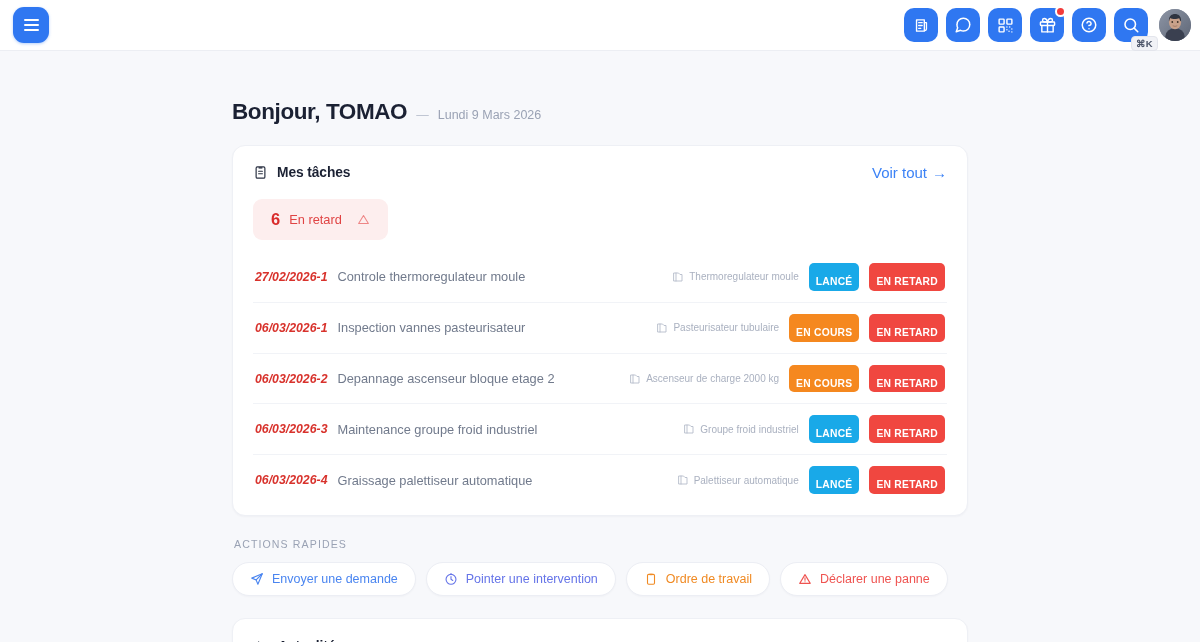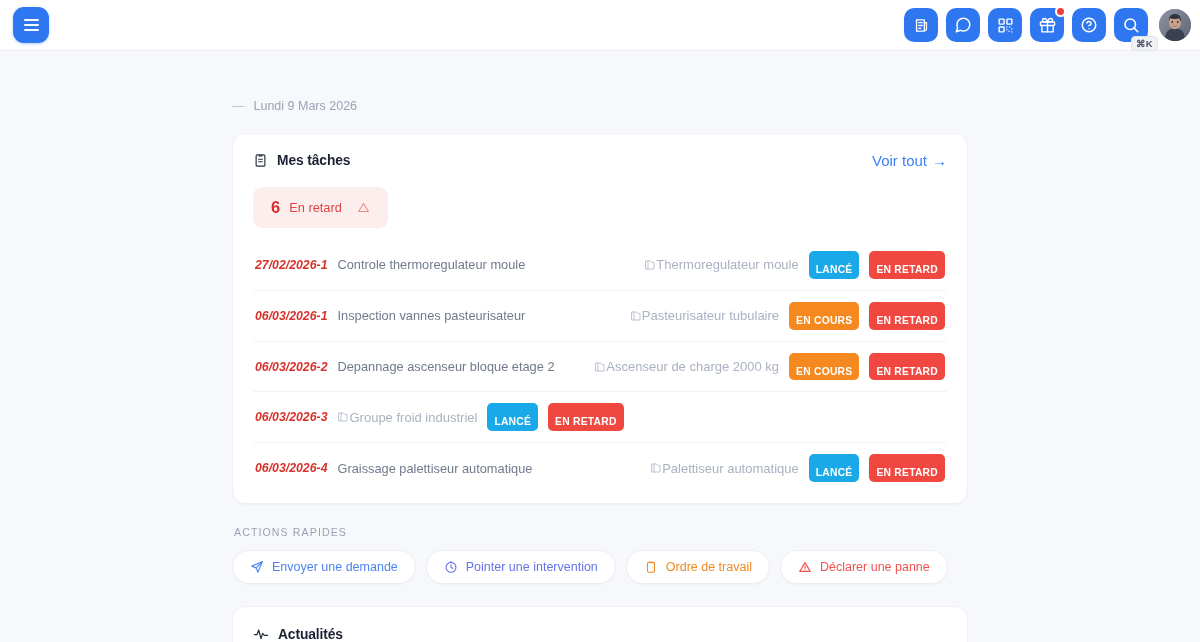--- a/index.html
+++ b/index.html
@@ -230,21 +230,22 @@
     font-size: 12.8px;
     color: #717a8c;
     white-space: nowrap;
     overflow: hidden;
     text-overflow: ellipsis;
     flex: 1 1 auto;
   }
   .task-equip {
     display: flex;
     align-items: center;
-    font-size: 13px;
+    gap: 5px;
+    font-size: 10px;
     color: #aab1c0;
     white-space: nowrap;
     flex: 0 0 auto;
   }
   .task-equip .ei { display: flex; color: #b6bccb; }
 
   .badge {
     font-size: 10.3px;
     font-weight: 700;
     letter-spacing: .25px;
@@ -413,20 +414,21 @@
       </svg>
     </div>
 
   </div>
 </header>
 
 <main class="page">
   <div class="container">
 
     <div class="greeting">
+      <h1>Bonjour, TOMAO</h1>
       <span class="dash">—</span>
       <span class="date">Lundi 9 Mars 2026</span>
     </div>
 
     <section class="card">
 
       <div class="card-head">
         <div class="card-title">
           <span class="ti">
             <svg width="15" height="15" viewBox="0 0 24 24" fill="none" stroke="currentColor" stroke-width="1.9" stroke-linecap="round" stroke-linejoin="round">
@@ -497,20 +499,21 @@
                   <path d="M8 4v16"></path>
                 </svg>
               </span>
               <span>Ascenseur de charge 2000 kg</span>
             </span>
             <span class="badge encours">EN COURS</span>
             <span class="badge retard">EN RETARD</span>
           </div>
           <div class="task-row">
             <span class="task-ref">06/03/2026-3</span>
+            <span class="task-name">Maintenance groupe froid industriel</span>
             <span class="task-equip">
               <span class="ei">
                 <svg width="12" height="12" viewBox="0 0 24 24" fill="none" stroke="currentColor" stroke-width="1.8" stroke-linecap="round" stroke-linejoin="round">
                   <path d="M4 4h9l3 3h4v13H4z"></path>
                   <path d="M8 4v16"></path>
                 </svg>
               </span>
               <span>Groupe froid industriel</span>
             </span>
             <span class="badge lance">LANCÉ</span>

